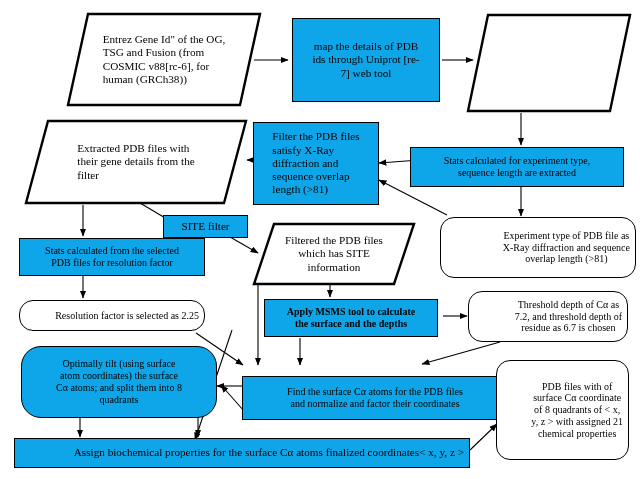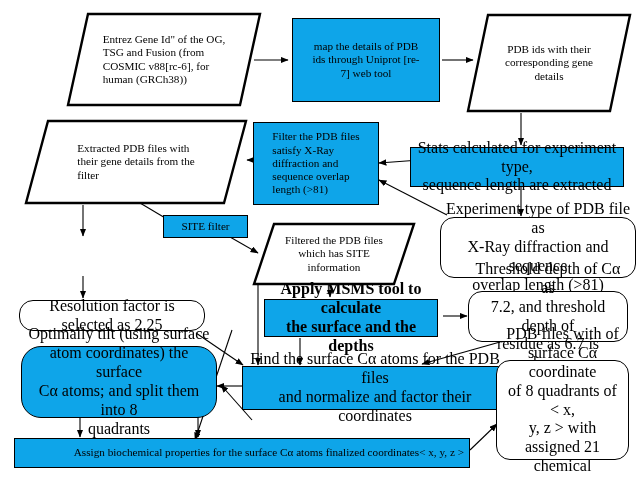--- a/index.html
+++ b/index.html
@@ -58,21 +58,21 @@
     background: transparent;
   }
   .para-shape {
     position: absolute;
     left: 0; top: 0;
     width: 100%;
     height: 100%;
     z-index: -1;
   }
   .fs11 { font-size: 11.2px; }
-  .fs10 { font-size: 16px; }
+  .fs10 { font-size: 10px; }
   .left-align .txt { text-align: left; }
 </style>
 </head>
 <body>
 
 <div id="canvas">
 
   <svg id="edges" viewBox="0 0 640 479" xmlns="http://www.w3.org/2000/svg">
     <defs>
       <marker id="ah" markerWidth="9" markerHeight="9" refX="7.4" refY="3.2" orient="auto" markerUnits="userSpaceOnUse">
@@ -142,23 +142,20 @@
   <div class="node rect fs11" style="left:292px; top:18px; width:148px; height:84px;">
     <span class="txt">map the details of PDB
 ids through Uniprot [re-
 7] web tool</span>
   </div>
 
   <div class="node para fs11" style="left:466px; top:13px; width:166px; height:100px;">
     <svg class="para-shape" viewBox="0 0 166 100" preserveAspectRatio="none">
       <polygon points="22,2 164,2 144,98 2,98" fill="#fff" stroke="#000" stroke-width="2.4" vector-effect="non-scaling-stroke"></polygon>
     </svg>
-    <span class="txt">PDB ids with their
-corresponding gene
-details</span>
   </div>
 
   <div class="node para fs11 left-align" style="left:24px; top:119px; width:224px; height:86px;">
     <svg class="para-shape" viewBox="0 0 224 86" preserveAspectRatio="none">
       <polygon points="24,2 222,2 200,84 2,84" fill="#fff" stroke="#000" stroke-width="2.4" vector-effect="non-scaling-stroke"></polygon>
     </svg>
     <span class="txt">Extracted PDB files with
 their gene details from the
 filter</span>
   </div>
@@ -188,20 +185,24 @@
 
   <div class="node para fs11" style="left:252px; top:222px; width:164px; height:64px;">
     <svg class="para-shape" viewBox="0 0 164 64" preserveAspectRatio="none">
       <polygon points="22,2 162,2 142,62 2,62" fill="#fff" stroke="#000" stroke-width="2.4" vector-effect="non-scaling-stroke"></polygon>
     </svg>
     <span class="txt">Filtered the PDB files
 which has SITE
 information</span>
   </div>
 
+  <div class="node rect fs10" style="left:19px; top:238px; width:186px; height:38px;">
+    <span class="txt">Stats calculated from the selected
+PDB files for resolution factor</span>
+  </div>
 
   <div class="node round fs10" style="left:19px; top:300px; width:186px; height:31px;">
     <span class="txt">Resolution factor is selected as 2.25</span>
   </div>
 
   <div class="node rect fs10" style="left:264px; top:299px; width:174px; height:38px;font-weight:bold;">
     <span class="txt">Apply MSMS tool to calculate
 the surface and the depths</span>
   </div>
 
@@ -211,21 +212,21 @@
 residue as 6.7 is chosen</span>
   </div>
 
   <div class="node rect fs10" style="left:21px; top:346px; width:196px; height:72px;border-radius:20px;">
     <span class="txt">Optimally tilt (using surface
 atom coordinates) the surface
 Cα atoms; and split them into 8
 quadrants</span>
   </div>
 
-  <div class="node rect fs10" style="left:242px; top:366px; width:266px; height:44px;">
+  <div class="node rect fs10" style="left:242px; top:376px; width:266px; height:44px;">
     <span class="txt">Find the surface Cα atoms for the PDB files
 and normalize and factor their coordinates</span>
   </div>
 
   <div class="node round fs10" style="left:496px; top:360px; width:133px; height:100px;">
     <span class="txt">PDB files with of
 surface Cα coordinate
 of 8 quadrants of &lt; x,
 y, z &gt; with assigned 21
 chemical properties</span>

